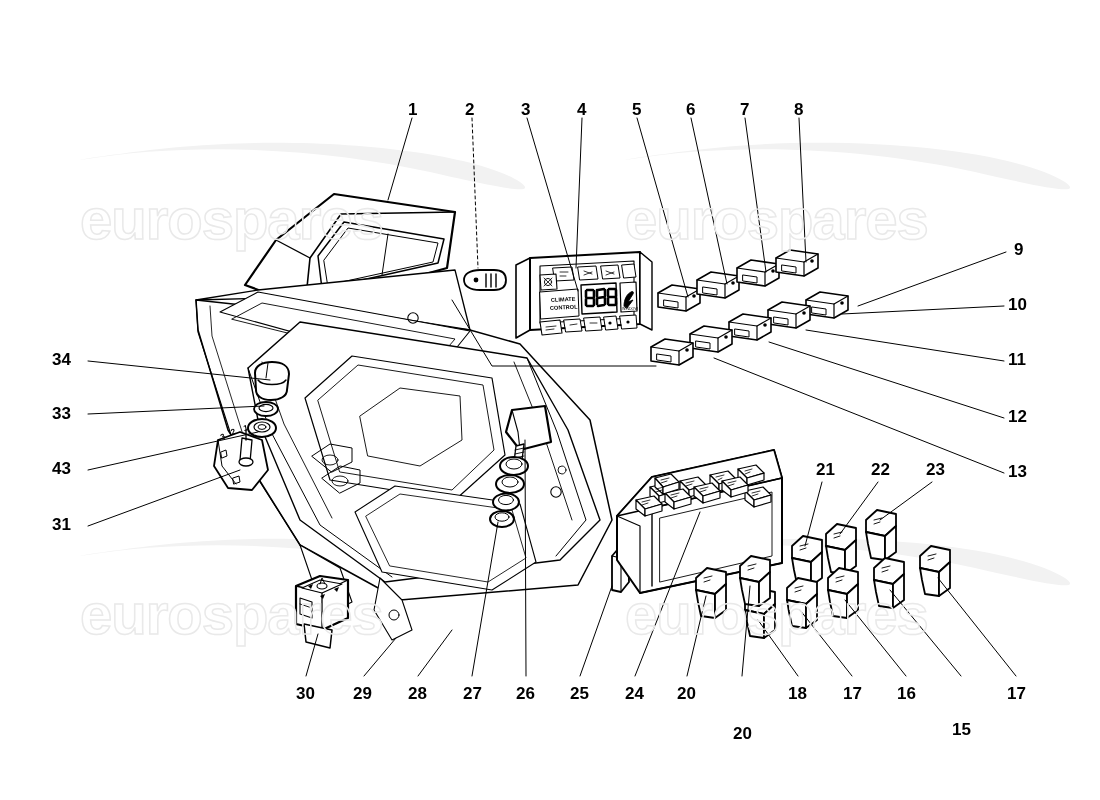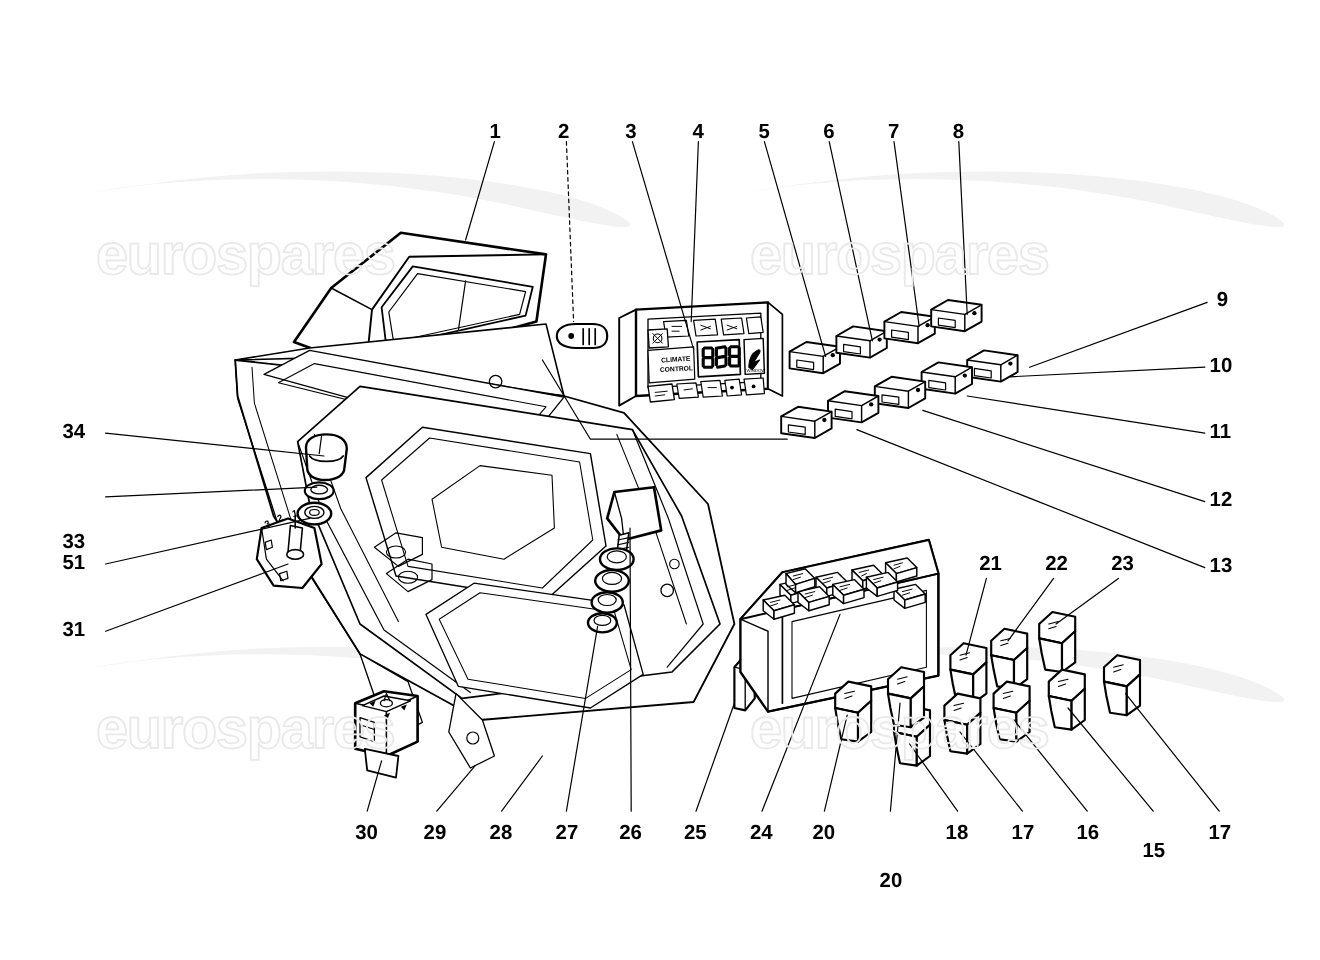--- a/index.html
+++ b/index.html
@@ -1,20 +1,20 @@
 <!DOCTYPE html>
 <html><head>
 <meta charset="utf-8">
 <style>
   html,body{margin:0;padding:0;background:#ffffff;}
   body{width:1100px;height:800px;overflow:hidden;font-family:"Liberation Sans",sans-serif;}
   #stage{position:relative;width:1100px;height:800px;background:#fff;}
   #stage svg{position:absolute;left:0;top:0;}
   .callout{position:absolute;font-family:"Liberation Sans",sans-serif;font-weight:bold;font-size:17px;color:#000;white-space:nowrap;}
-  .wm{position:absolute;font-family:"Liberation Sans",sans-serif;font-weight:bold;font-size:48px;letter-spacing:-1px;color:transparent;-webkit-text-stroke:1.5px #e9e9e9;text-stroke:1.5px #e9e9e9;pointer-events:none;user-select:none;}
+  .wm{position:absolute;font-family:"Liberation Sans",sans-serif;font-weight:bold;font-size:58px;letter-spacing:-1px;color:transparent;-webkit-text-stroke:1.5px #e9e9e9;text-stroke:1.5px #e9e9e9;pointer-events:none;user-select:none;}
   .wm-swoosh{position:absolute;pointer-events:none;}
 </style>
 </head>
 <body>
 
 <div id="stage">
 
   <svg class="wm-swoosh" width="1100" height="800">
     <path d="M 80 160 C 200 140, 330 150, 430 172 C 500 188, 540 196, 520 182 C 470 150, 300 132, 150 150 C 110 155, 88 158, 80 160 Z" fill="#f2f2f2"></path>
     <path d="M 625 160 C 745 140, 875 150, 975 172 C 1045 188, 1085 196, 1065 182 C 1015 150, 845 132, 695 150 C 655 155, 633 158, 625 160 Z" fill="#f2f2f2"></path>
@@ -487,32 +487,32 @@
   <div class="callout" style="left:1008px;top:295px;">10</div>
   <div class="callout" style="left:1008px;top:350px;">11</div>
   <div class="callout" style="left:1008px;top:407px;">12</div>
   <div class="callout" style="left:1008px;top:462px;">13</div>
 
   <div class="callout" style="left:816px;top:460px;">21</div>
   <div class="callout" style="left:871px;top:460px;">22</div>
   <div class="callout" style="left:926px;top:460px;">23</div>
 
   <div class="callout" style="left:52px;top:350px;">34</div>
-  <div class="callout" style="left:52px;top:404px;margin-top:38px;">33</div>
-  <div class="callout" style="left:52px;top:459px;">51</div>
+  <div class="callout" style="left:52px;top:404px;">33</div>
+  <div class="callout" style="left:52px;top:459px;">43</div>
   <div class="callout" style="left:52px;top:515px;">31</div>
 
   <div class="callout" style="left:296px;top:684px;">30</div>
   <div class="callout" style="left:353px;top:684px;">29</div>
   <div class="callout" style="left:408px;top:684px;">28</div>
   <div class="callout" style="left:463px;top:684px;">27</div>
   <div class="callout" style="left:516px;top:684px;">26</div>
   <div class="callout" style="left:570px;top:684px;">25</div>
   <div class="callout" style="left:625px;top:684px;">24</div>
   <div class="callout" style="left:677px;top:684px;">20</div>
   <div class="callout" style="left:733px;top:684px;margin-top:40px;">20</div>
   <div class="callout" style="left:788px;top:684px;">18</div>
   <div class="callout" style="left:843px;top:684px;">17</div>
   <div class="callout" style="left:897px;top:684px;">16</div>
-  <div class="callout" style="left:952px;top:699px;">15</div>
+  <div class="callout" style="left:952px;top:720px;">15</div>
   <div class="callout" style="left:1007px;top:684px;">17</div>
 
 </div>
 
 </body></html>

